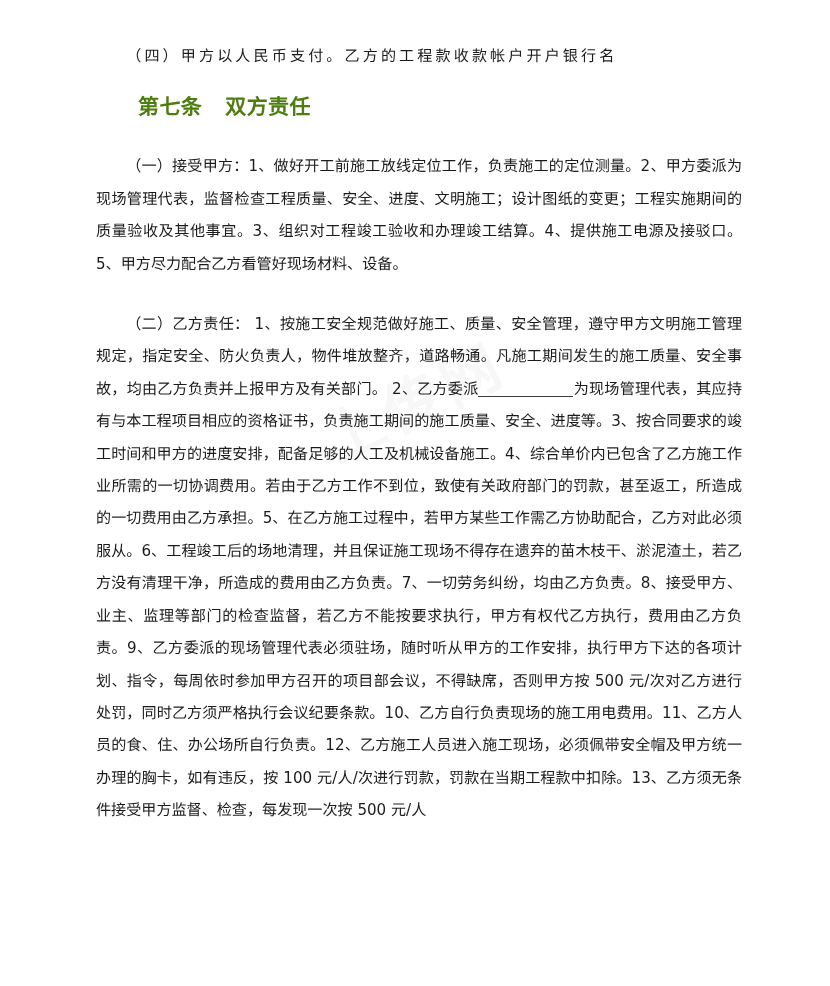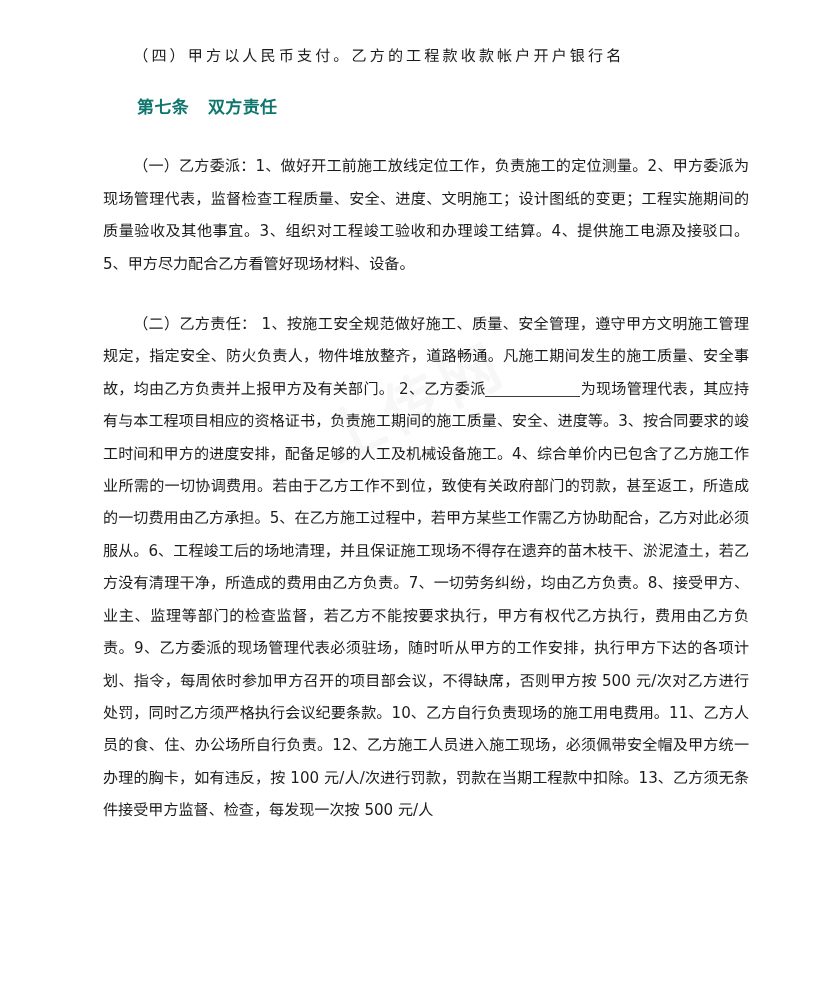--- a/index.html
+++ b/index.html
@@ -42,21 +42,21 @@
     font-weight: 700;
     letter-spacing: 6px;
     color: #777777;
     white-space: nowrap;
     line-height: 1.45;
   }
 
   
   .doc-body {
     position: absolute;
-    left: 103px;
+    left: 96px;
     top: 40px;
     width: 646px;
     z-index: 2;
   }
 
   .para {
     margin: 0;
     font-size: 15.1px;
     line-height: 32.4px;
     text-align: justify;
@@ -68,26 +68,26 @@
 
   
   .para.spaced {
     letter-spacing: 3.1px;
   }
   .gap-md { height: 20px; }
   .gap-lg { height: 28px; }
 
   .heading {
     margin: 0;
-    font-size: 17px;
+    font-size: 21px;
     line-height: 30px;
     font-weight: 700;
     text-indent: 2em;
     letter-spacing: 0.4px;
-    color: #0f766e;
+    color: #4d7c0f;
   }
   .heading .hsp { display: inline-block; width: 1.1em; }
 
   
   .blank {
     display: inline-block;
     border-bottom: 1.35px solid #55585c;
     vertical-align: -3px;
     height: 15px;
     margin: 0 2px;
@@ -129,20 +129,20 @@
     <p class="para spaced"><span>（四）</span><span>甲方以人民币支付。乙方的工程款收款帐户开户银行名</span></p>
 
 
 
     <div class="gap-md"></div>
 
     <p class="heading"><span>第七条</span><span class="hsp"></span><span>双方责任</span></p>
 
     <div class="gap-lg"></div>
 
-    <p class="para"><span>（一）</span><span>乙方委派：</span><span>1、做好开工前施工放线定位工作，负责施工的定位测量。2、甲方委派为现场管理代表，监督检查工程质量、安全、进度、文明施工；设计图纸的变更；工程实施期间的质量验收及其他事宜。3、组织对工程竣工验收和办理竣工结算。4、提供施工电源及接驳口。5、甲方尽力配合乙方看管好现场材料、设备。</span></p>
+    <p class="para"><span>（一）</span><span>接受甲方：</span><span>1、做好开工前施工放线定位工作，负责施工的定位测量。2、甲方委派为现场管理代表，监督检查工程质量、安全、进度、文明施工；设计图纸的变更；工程实施期间的质量验收及其他事宜。3、组织对工程竣工验收和办理竣工结算。4、提供施工电源及接驳口。5、甲方尽力配合乙方看管好现场材料、设备。</span></p>
 
     <div class="gap-lg"></div>
 
     <p class="para"><span>（二）</span><span>乙方责任：</span><span> 1、按施工安全规范做好施工、质量、安全管理，遵守甲方文明施工管理规定，指定安全、防火负责人，物件堆放整齐，道路畅通。凡施工期间发生的施工质量、安全事故，均由乙方负责并上报甲方及有关部门。 2、乙方委派</span><span class="inline-blank"></span><span>为现场管理代表，其应持有与本工程项目相应的资格证书，负责施工期间的施工质量、安全、进度等。3、按合同要求的竣工时间和甲方的进度安排，配备足够的人工及机械设备施工。4、综合单价内已包含了乙方施工作业所需的一切协调费用。若由于乙方工作不到位，致使有关政府部门的罚款，甚至返工，所造成的一切费用由乙方承担。5、在乙方施工过程中，若甲方某些工作需乙方协助配合，乙方对此必须服从。6、工程竣工后的场地清理，并且保证施工现场不得存在遗弃的苗木枝干、淤泥渣土，若乙方没有清理干净，所造成的费用由乙方负责。7、一切劳务纠纷，均由乙方负责。8、接受甲方、业主、监理等部门的检查监督，若乙方不能按要求执行，甲方有权代乙方执行，费用由乙方负责。9、乙方委派的现场管理代表必须驻场，随时听从甲方的工作安排，执行甲方下达的各项计划、指令，每周依时参加甲方召开的项目部会议，不得缺席，否则甲方按 500 元/次对乙方进行处罚，同时乙方须严格执行会议纪要条款。10、乙方自行负责现场的施工用电费用。11、乙方人员的食、住、办公场所自行负责。12、乙方施工人员进入施工现场，必须佩带安全帽及甲方统一办理的胸卡，如有违反，按 100 元/人/次进行罚款，罚款在当期工程款中扣除。13、乙方须无条件接受甲方监督、检查，每发现一次按 500 元/人</span></p>
 
   </div>
 </div>
 
 </body></html>

